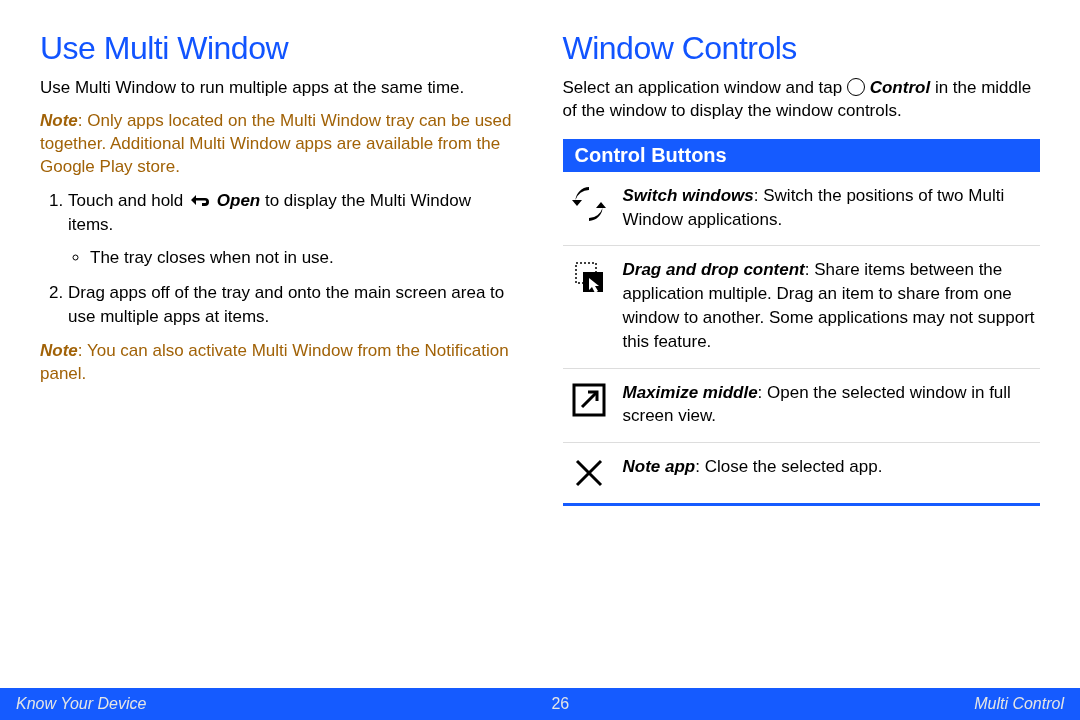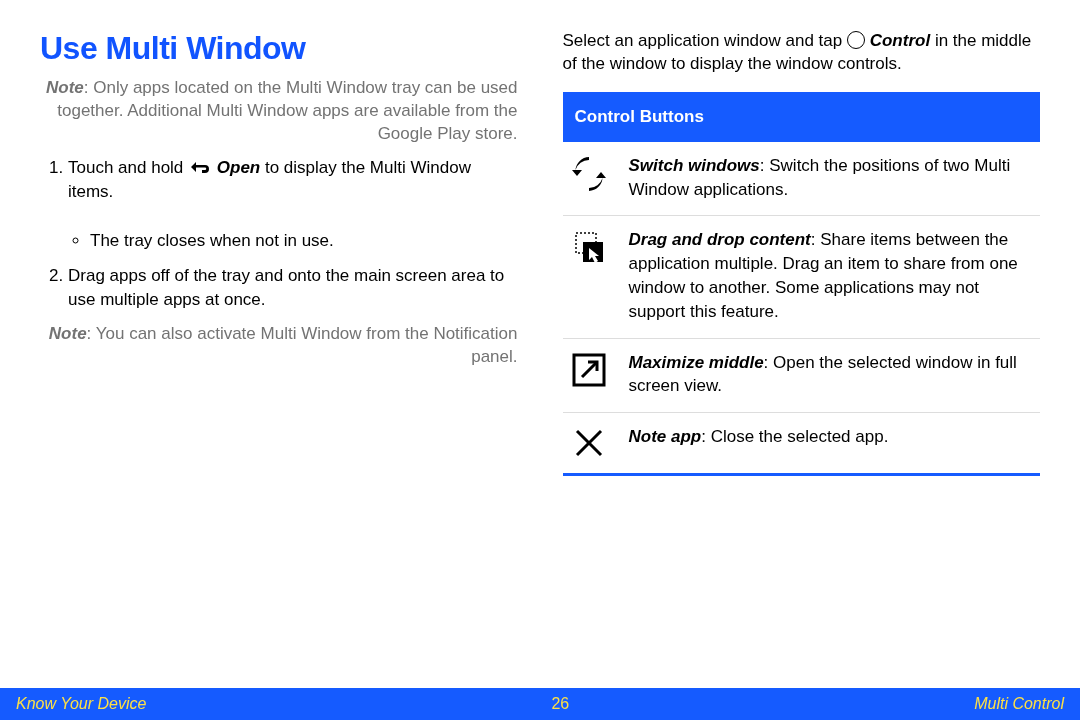--- a/index.html
+++ b/index.html
@@ -18,117 +18,119 @@
     padding: 30px 40px 0 40px;
     gap: 45px;
     height: 680px;
   }
   .col {
     flex: 1;
     min-width: 0;
   }
   h1 {
     color: #1154ff;
-    font-weight: 700;
+    font-weight: 400;
     font-size: 32px;
     margin: 0 0 10px 0;
     letter-spacing: -0.5px;
   }
   p { margin: 0 0 10px 0; line-height: 1.35; }
-  .note { color: #737373; text-align: right; }
+  .note { color: #a16207; }
   ol { margin: 0 0 10px 0; padding-left: 28px; }
   ol li { margin-bottom: 10px; line-height: 1.45; }
-  ul { margin: 24px 0 0 0; padding-left: 22px; }
+  ul { margin: 8px 0 0 0; padding-left: 22px; }
   ul li { margin-bottom: 6px; }
   .back-icon {
     display: inline-block;
     vertical-align: -5px;
     width: 24px;
     height: 22px;
   }
   .circle-icon {
     display: inline-block;
     vertical-align: -3px;
     width: 18px; height: 18px;
     border: 1.5px solid #000;
     border-radius: 50%;
   }
   .section-header {
     background: #155bff;
     color: #fff;
-    padding: 15px 12px;
+    padding: 5px 12px;
     font-weight: bold;
-    font-size: 17px;
+    font-size: 20px;
     margin: 16px 0 0 0;
   }
   .table {
     border-bottom: 3px solid #155bff;
   }
   .trow {
     display: flex;
     border-top: 1px solid #ddd;
     padding: 12px 4px 14px 4px;
-    gap: 18px;
+    gap: 12px;
     align-items: flex-start;
   }
   .trow:first-child { border-top: none; }
   .ticon {
     width: 44px;
     min-width: 44px;
     display: flex;
     justify-content: center;
     padding-top: 2px;
   }
   .tdesc { flex: 1; line-height: 1.4; }
   .b { font-weight: bold; font-style: italic; }
   .footer {
     position: absolute;
     bottom: 0; left: 0; right: 0;
     height: 32px;
     background: #155bff;
-    color: #fde047;
+    color: #e5e5e5;
     display: flex;
     justify-content: space-between;
     align-items: center;
     padding: 0 16px;
     font-style: italic;
     font-size: 16px;
   }
   .footer .center { font-style: normal; }
 </style>
 </head>
 <body>
 
 <div class="page">
 
   <div class="col">
     <h1>Use Multi Window</h1>
+    <p>Use Multi Window to run multiple apps at the same time.</p>
     <p class="note">
       <span class="b">Note</span><span>: Only apps located on the Multi Window tray can be used together. Additional Multi Window apps are available from the Google Play store.</span>
     </p>
     <ol>
       <li>
         <span>Touch and hold </span>
         <svg class="back-icon" viewBox="0 0 24 22">
           <path d="M3 11 L8 6 L8 9 L17 9 A4 4 0 0 1 17 17 L14 17 L14 14 L17 14 A1.2 1.2 0 0 0 17 11.6 L8 11.6 L8 16 Z" fill="#000"></path>
         </svg>
         <span class="b">Open</span>
         <span> to display the Multi Window items.</span>
         <ul>
           <li>The tray closes when not in use.</li>
         </ul>
       </li>
-      <li>Drag apps off of the tray and onto the main screen area to use multiple apps at once.</li>
+      <li>Drag apps off of the tray and onto the main screen area to use multiple apps at items.</li>
     </ol>
     <p class="note">
       <span class="b">Note</span><span>: You can also activate Multi Window from the Notification panel.</span>
     </p>
   </div>
 
   <div class="col">
+    <h1>Window Controls</h1>
     <p>
       <span>Select an application window and tap </span>
       <span class="circle-icon"></span>
       <span class="b">Control</span>
       <span> in the middle of the window to display the window controls.</span>
     </p>
 
     <div class="section-header">Control Buttons</div>
 
     <div class="table">

